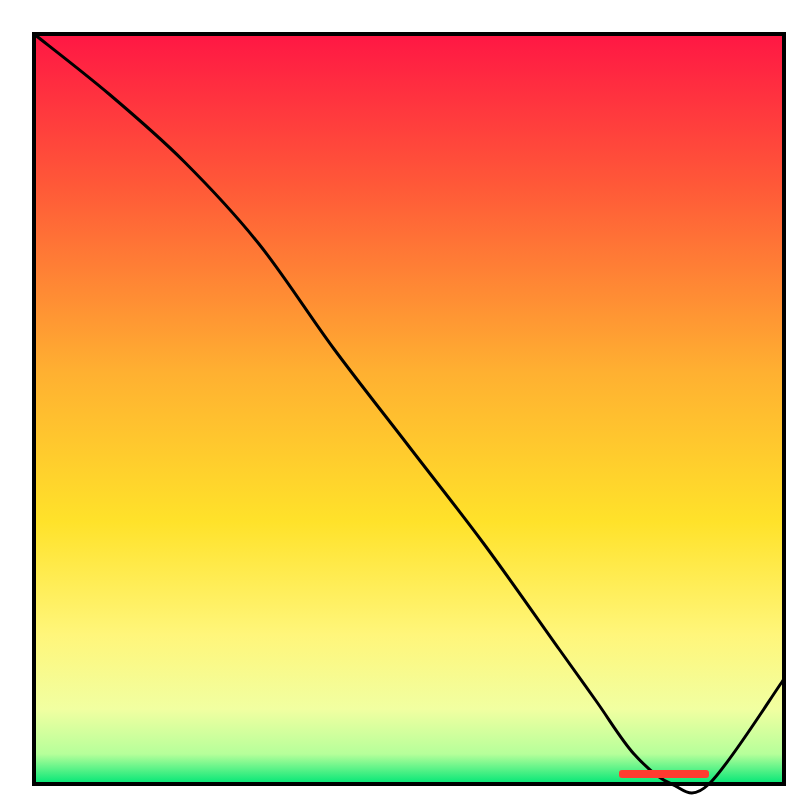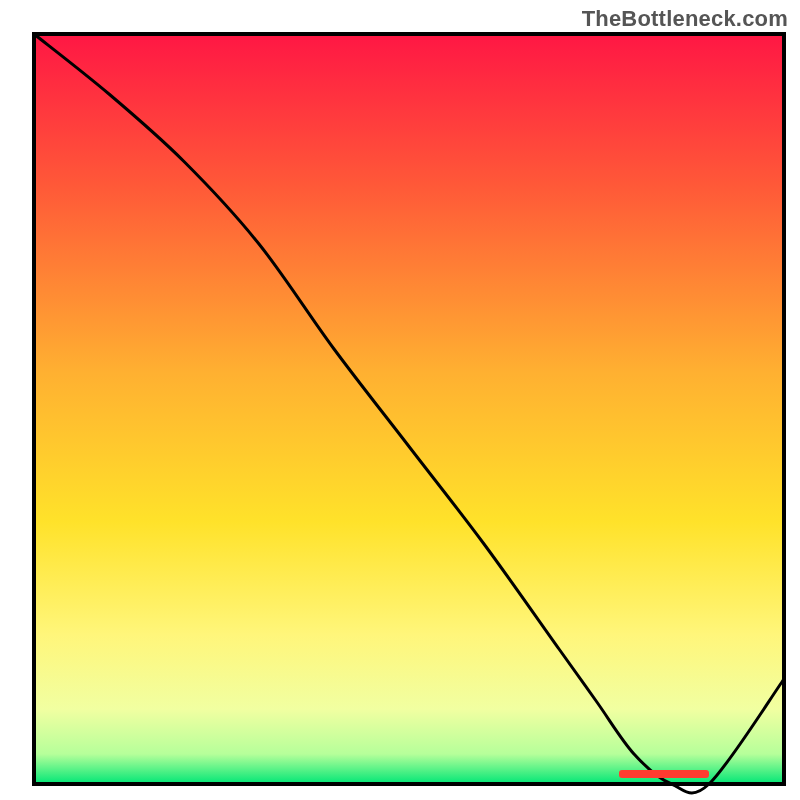--- a/index.html
+++ b/index.html
@@ -29,21 +29,20 @@
   svg.chart {
     display: block;
     width: 800px;
     height: 800px;
   }
 </style>
 </head>
 <body>
 
 <div class="container">
-  <div class="attribution">TheBottleneck.com</div>
 
   <svg class="chart" viewBox="0 0 800 800">
     <defs>
       <linearGradient id="bg-grad" x1="0" y1="0" x2="0" y2="1">
           <stop offset="0%" stop-color="#ff1744"></stop>
           <stop offset="20%" stop-color="#ff5838"></stop>
           <stop offset="45%" stop-color="#ffb031"></stop>
           <stop offset="65%" stop-color="#ffe22a"></stop>
           <stop offset="80%" stop-color="#fff67a"></stop>
           <stop offset="90%" stop-color="#f1ffa1"></stop>

